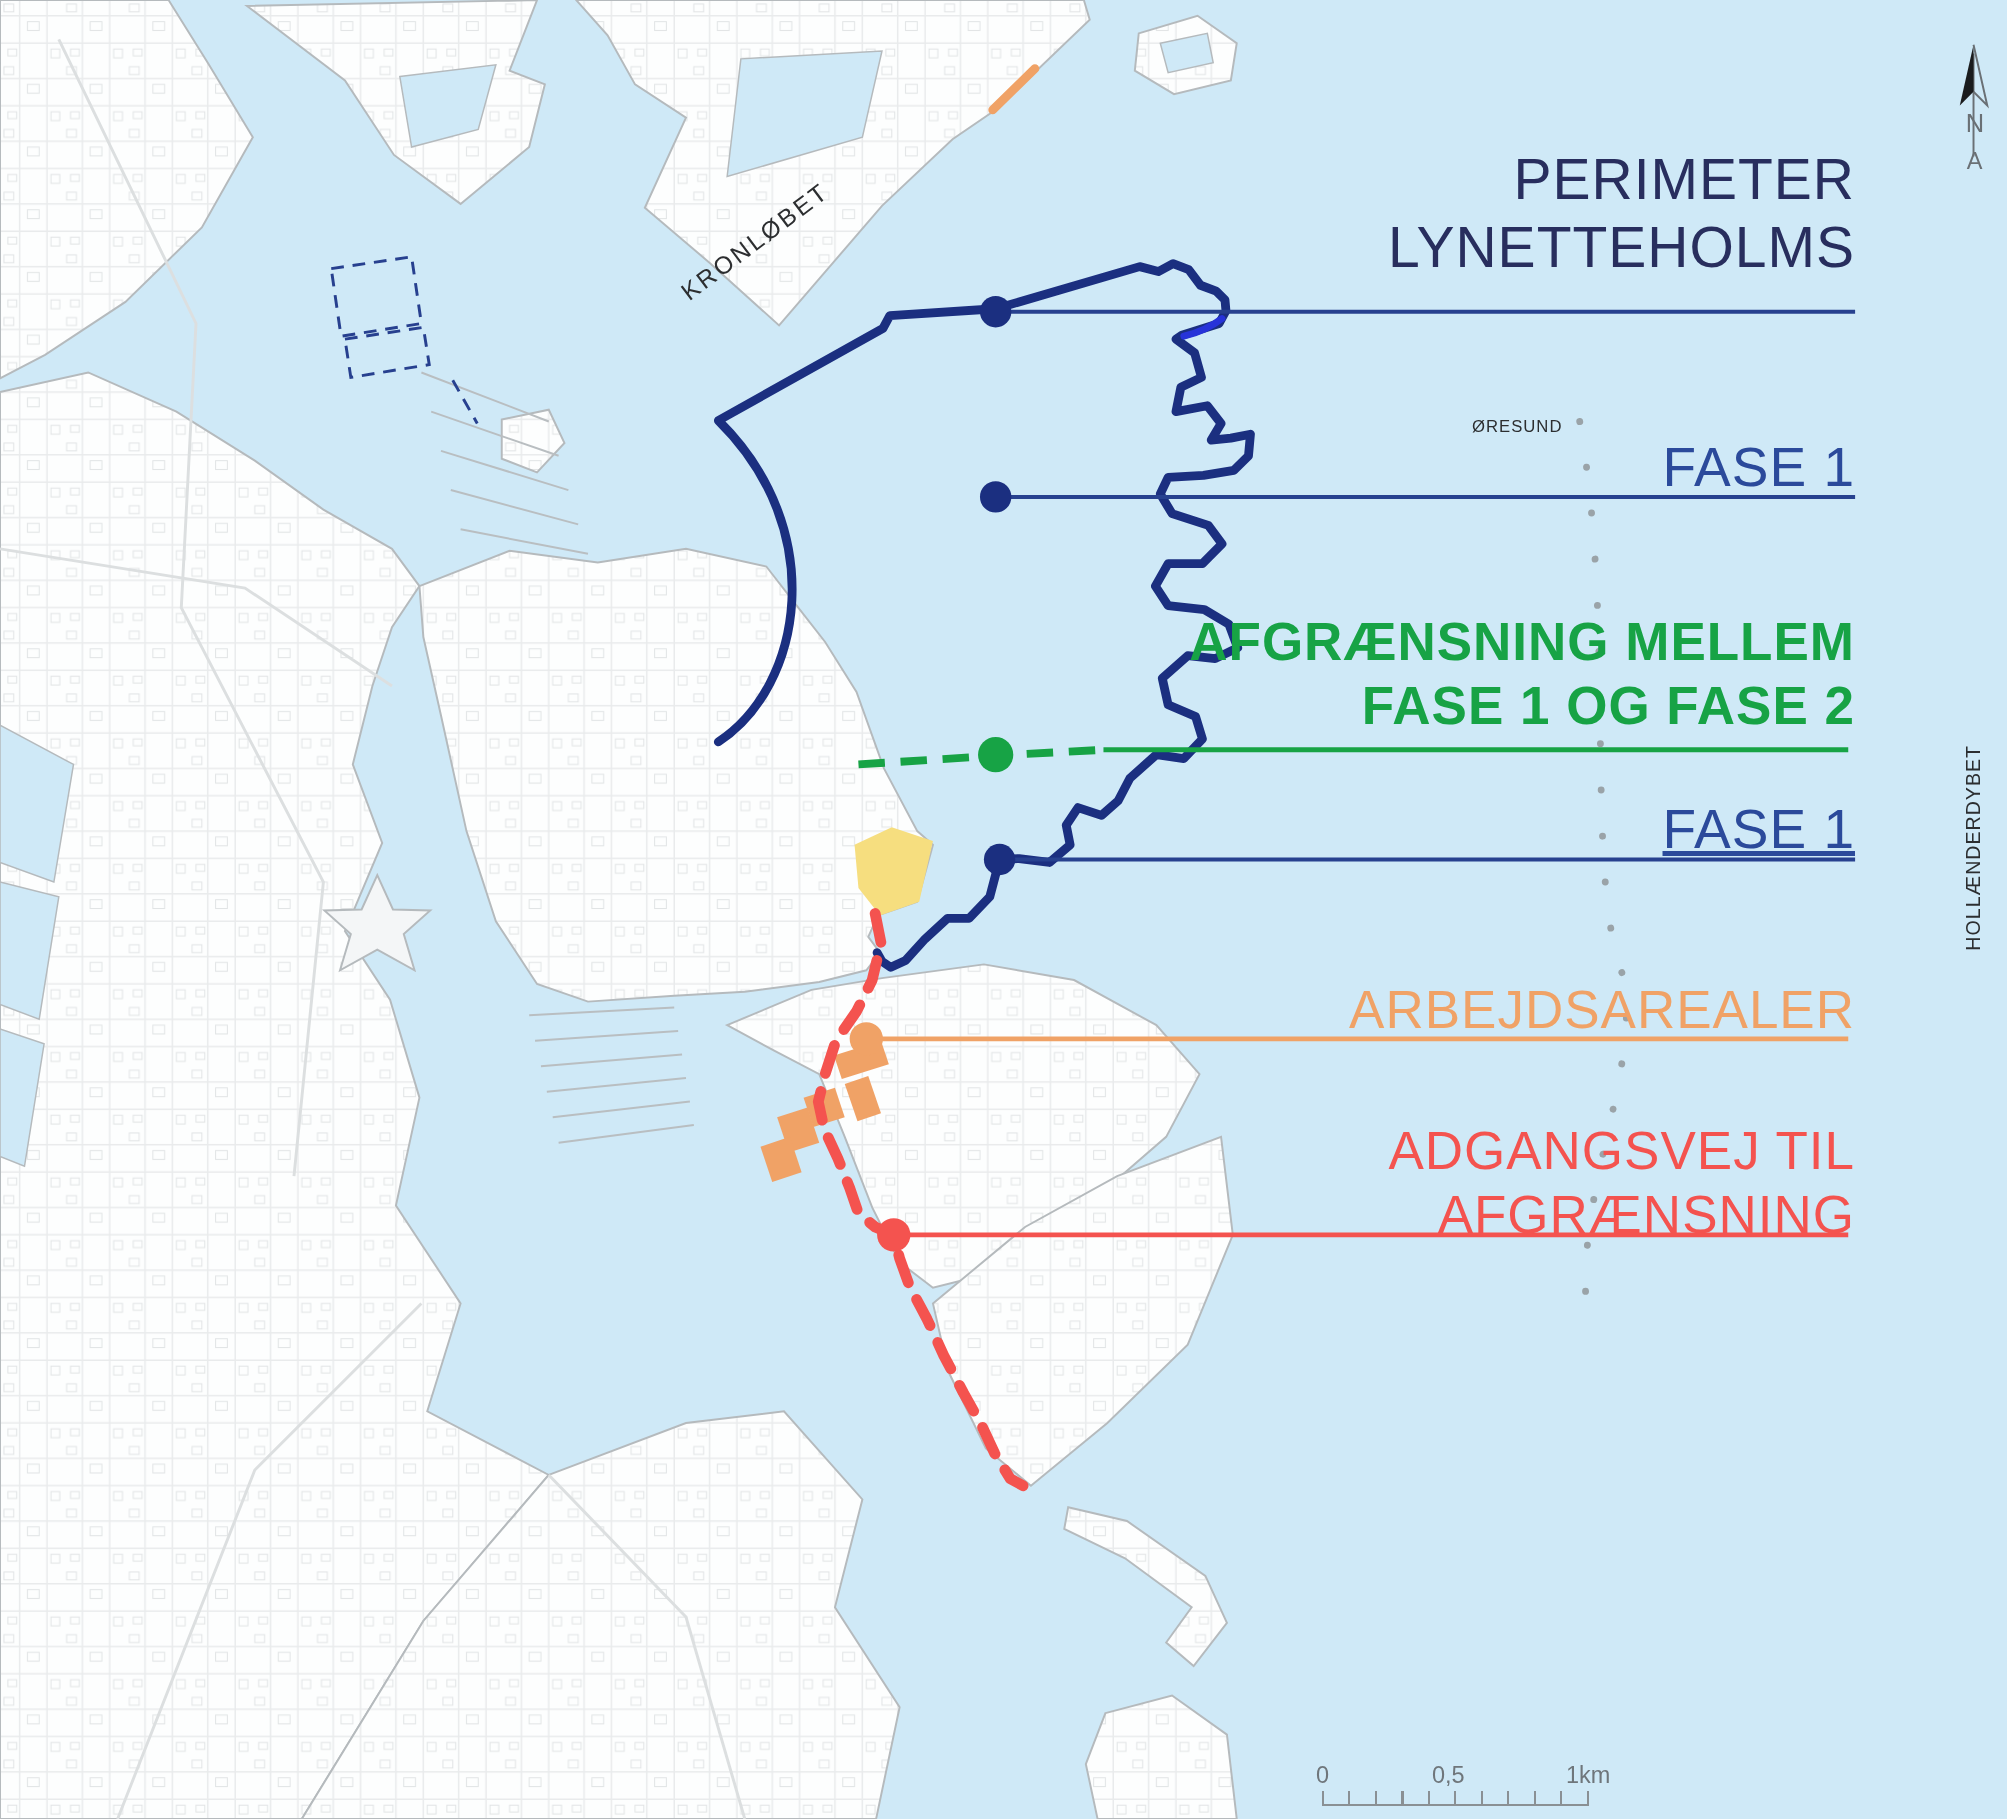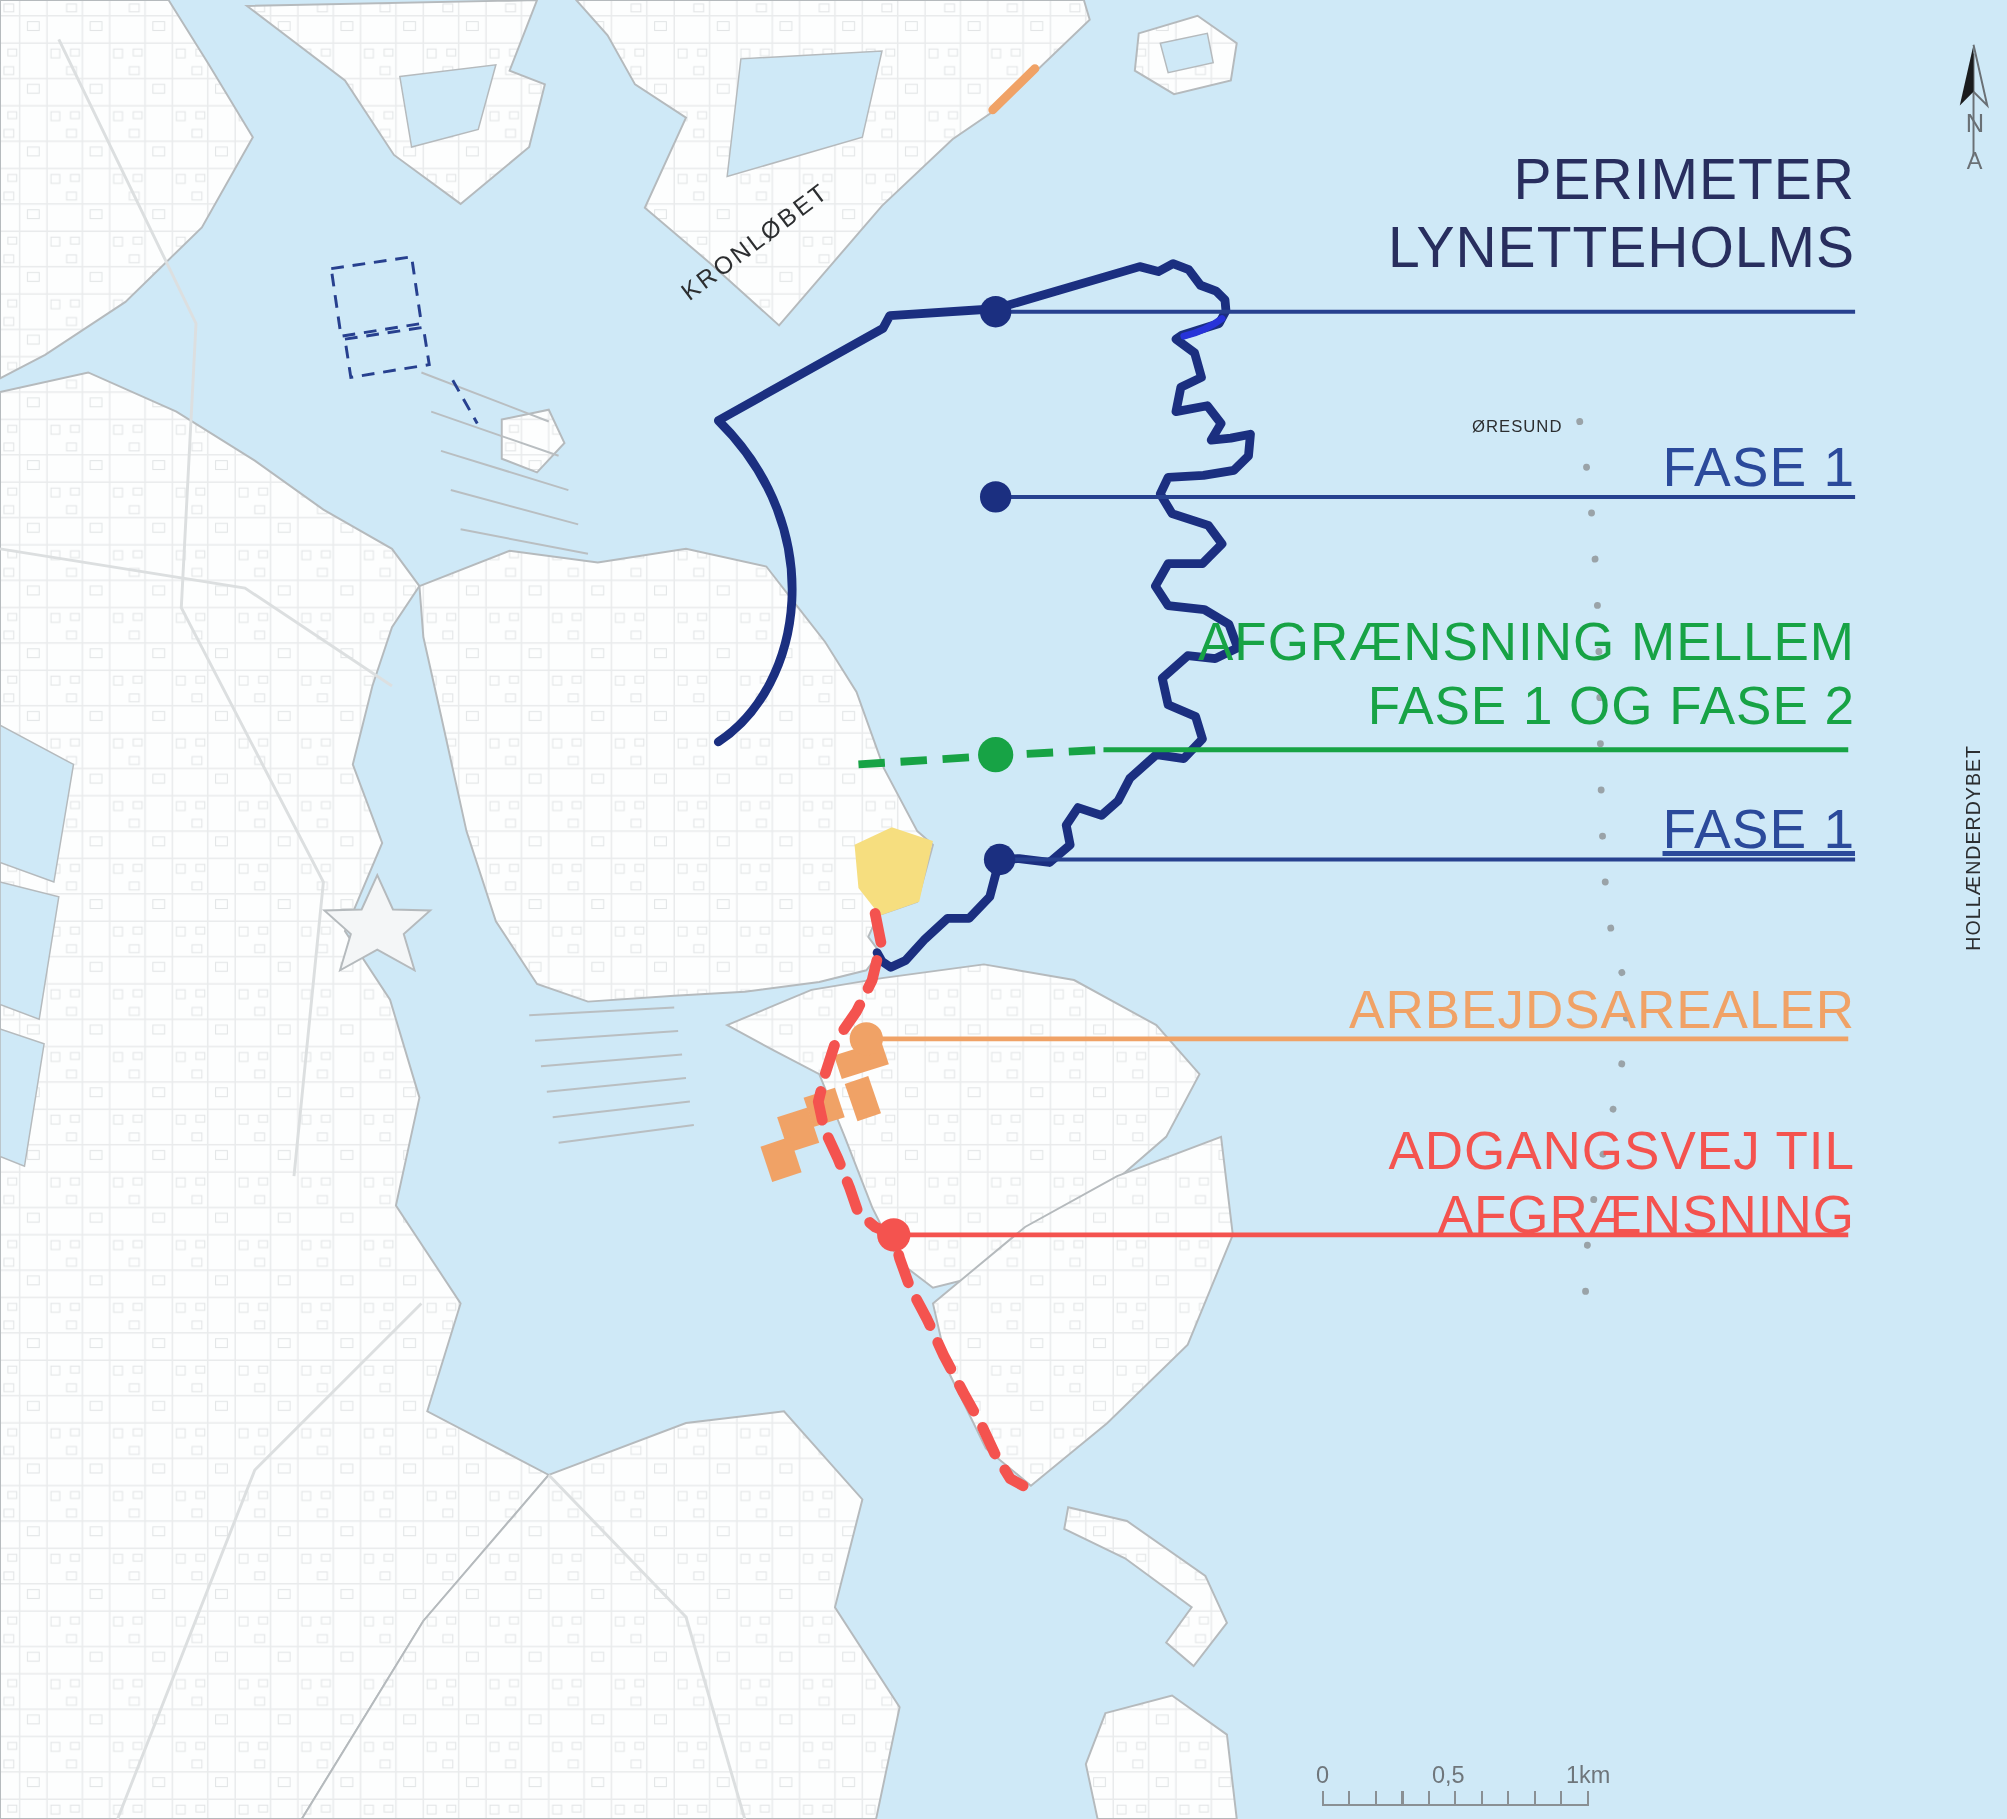--- a/index.html
+++ b/index.html
@@ -160,21 +160,21 @@
       <circle class="dot-orange" cx="884" cy="1060" r="17"></circle>
       <circle class="dot-red" cx="912" cy="1260" r="17"></circle>
     </g>
   </svg>
 
   <div class="ann ann-title" style="top:145px;">
     <div>PERIMETER</div>
     <div>LYNETTEHOLMS</div>
   </div>
   <div class="ann ann-blue" style="top:434px;">FASE 1</div>
-  <div class="ann ann-green" style="top:610px;">
+  <div class="ann ann-green" style="top:610px;font-weight:bold;">
     <div>AFGRÆNSNING MELLEM</div>
     <div>FASE 1 OG FASE 2</div>
   </div>
   <div class="ann ann-blue" style="top:796px;text-decoration:underline;">FASE 1</div>
   <div class="ann ann-orange" style="top:978px;">ARBEJDSAREALER</div>
   <div class="ann ann-red" style="top:1119px;">
     <div>ADGANGSVEJ TIL</div>
     <div>AFGRÆNSNING</div>
   </div>
 

